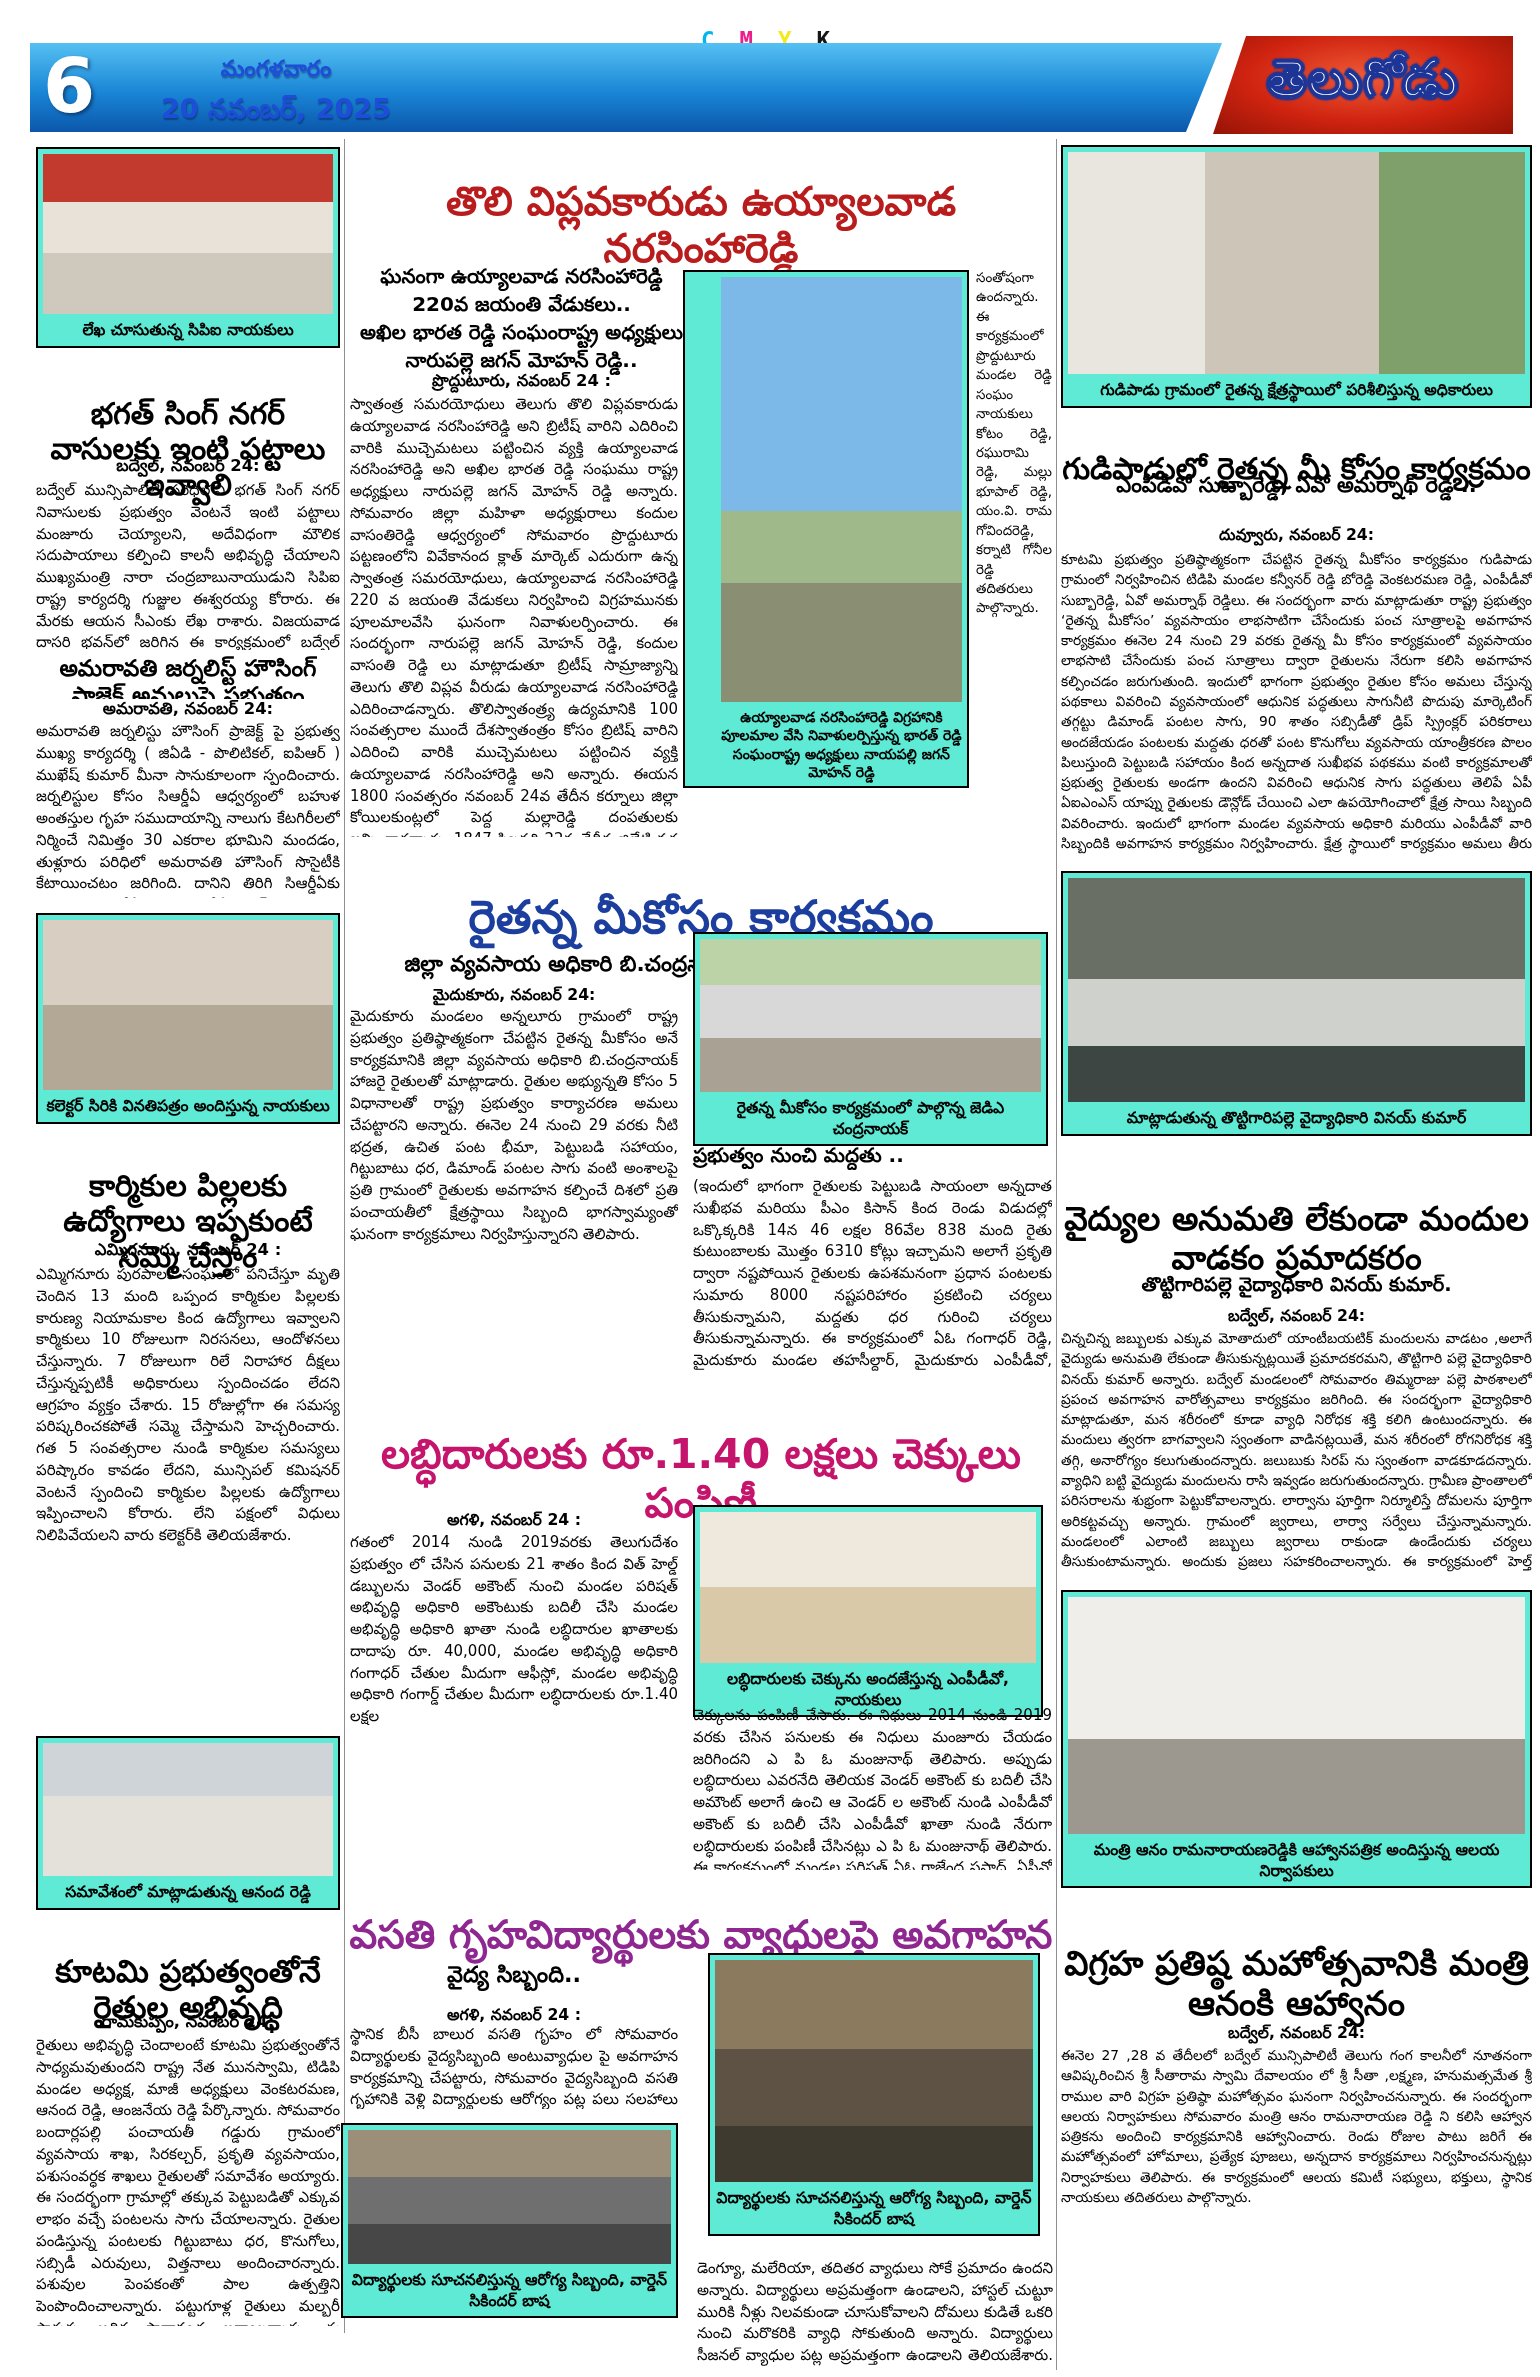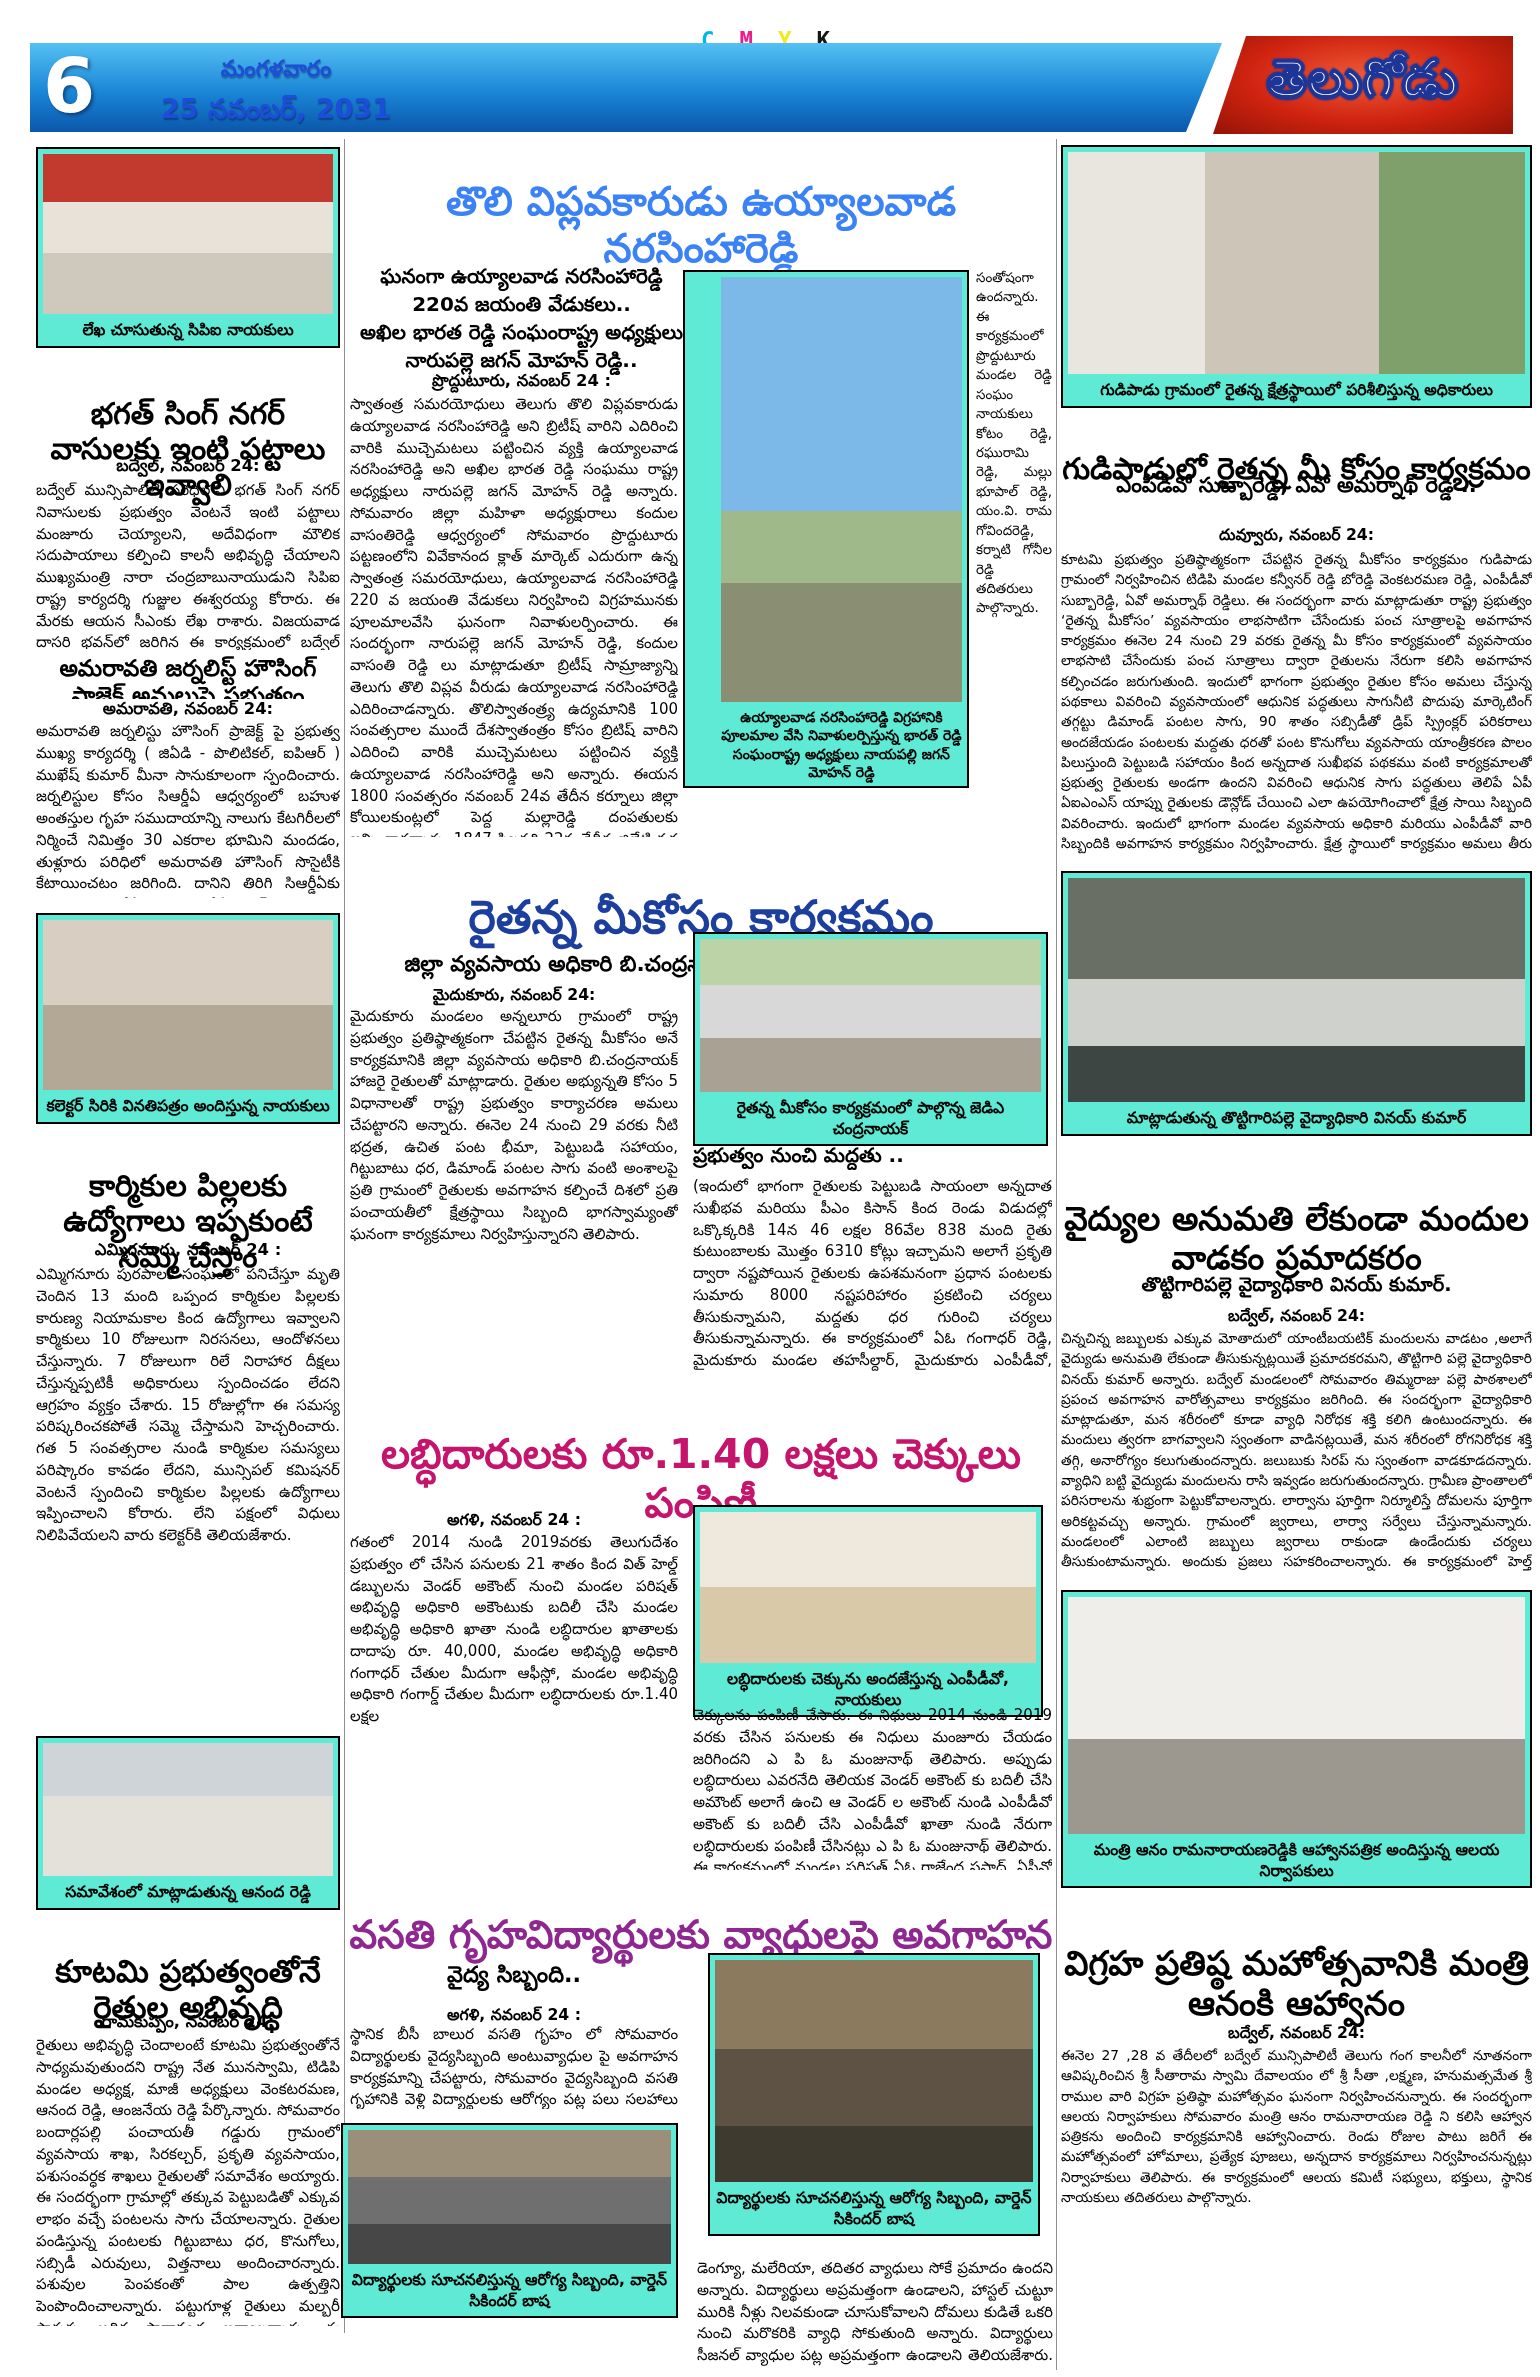--- a/index.html
+++ b/index.html
@@ -45,21 +45,21 @@
   .g-suv{background:linear-gradient(180deg,#bcd3a8 0 30%,#d8d8d8 30% 65%,#a8a194 65% 100%);}
   .g-class{background:linear-gradient(180deg,#6a6f66 0 45%,#cfd2cc 45% 75%,#3d4643 75% 100%);}
   .g-office{background:linear-gradient(180deg,#efe9dd 0 50%,#d9c9a8 50% 100%);}
   .g-hall{background:linear-gradient(180deg,#cfd4d8 0 40%,#e3e1da 40% 100%);}
   .g-invite{background:linear-gradient(180deg,#efeeea 0 60%,#9c9890 60% 100%);}
   .g-hostel{background:linear-gradient(180deg,#8c7a5e 0 40%,#5d5243 40% 75%,#3f3a30 75% 100%);}
   .g-table{background:linear-gradient(180deg,#9c8f7a 0 35%,#6f6f6f 35% 70%,#474747 70% 100%);}
   
   .regmark svg{display:block;}
   
-  .hl-pink{color:#3b82f6;}
+  .hl-pink{color:#b91c1c;}
   .hl-blue{color:#1c3f9f;}
   .hl-magenta{color:#c4146b;}
   .hl-purple{color:#8e2790;}
 </style>
 </head>
 <body>
 
 <div id="page">
 
   <div class="abs regmark" style="left:42px;top:60px;">
@@ -80,21 +80,21 @@
     <span class="c-c">C</span>
     <span class="c-m">M</span>
     <span class="c-y">Y</span>
     <span class="c-k">K</span>
   </div>
 
   <div class="abs bluebar" style="left:30px;top:43px;width:1192px;height:89px;"></div>
   <div class="abs pagenum" style="left:43px;top:49px;">6</div>
   <div class="abs daydate" style="left:112px;top:55px;width:328px;">
     <div class="d1">మంగళవారం</div>
-    <div class="d2">25 నవంబర్, 2031</div>
+    <div class="d2">20 నవంబర్, 2025</div>
   </div>
   <div class="abs logo" style="left:1213px;top:36px;width:300px;height:98px;">
     <span class="logo-text">తెలుగోడు</span>
   </div>
 
   <div class="abs vrule" style="left:344px;top:139px;height:2194px;"></div>
   <div class="abs vrule" style="left:1056px;top:139px;height:2231px;"></div>
 
   <figure class="abs photo" style="left:36px;top:139px;width:304px;">
     <div class="img g-cpi" style="height:160px;"></div>

